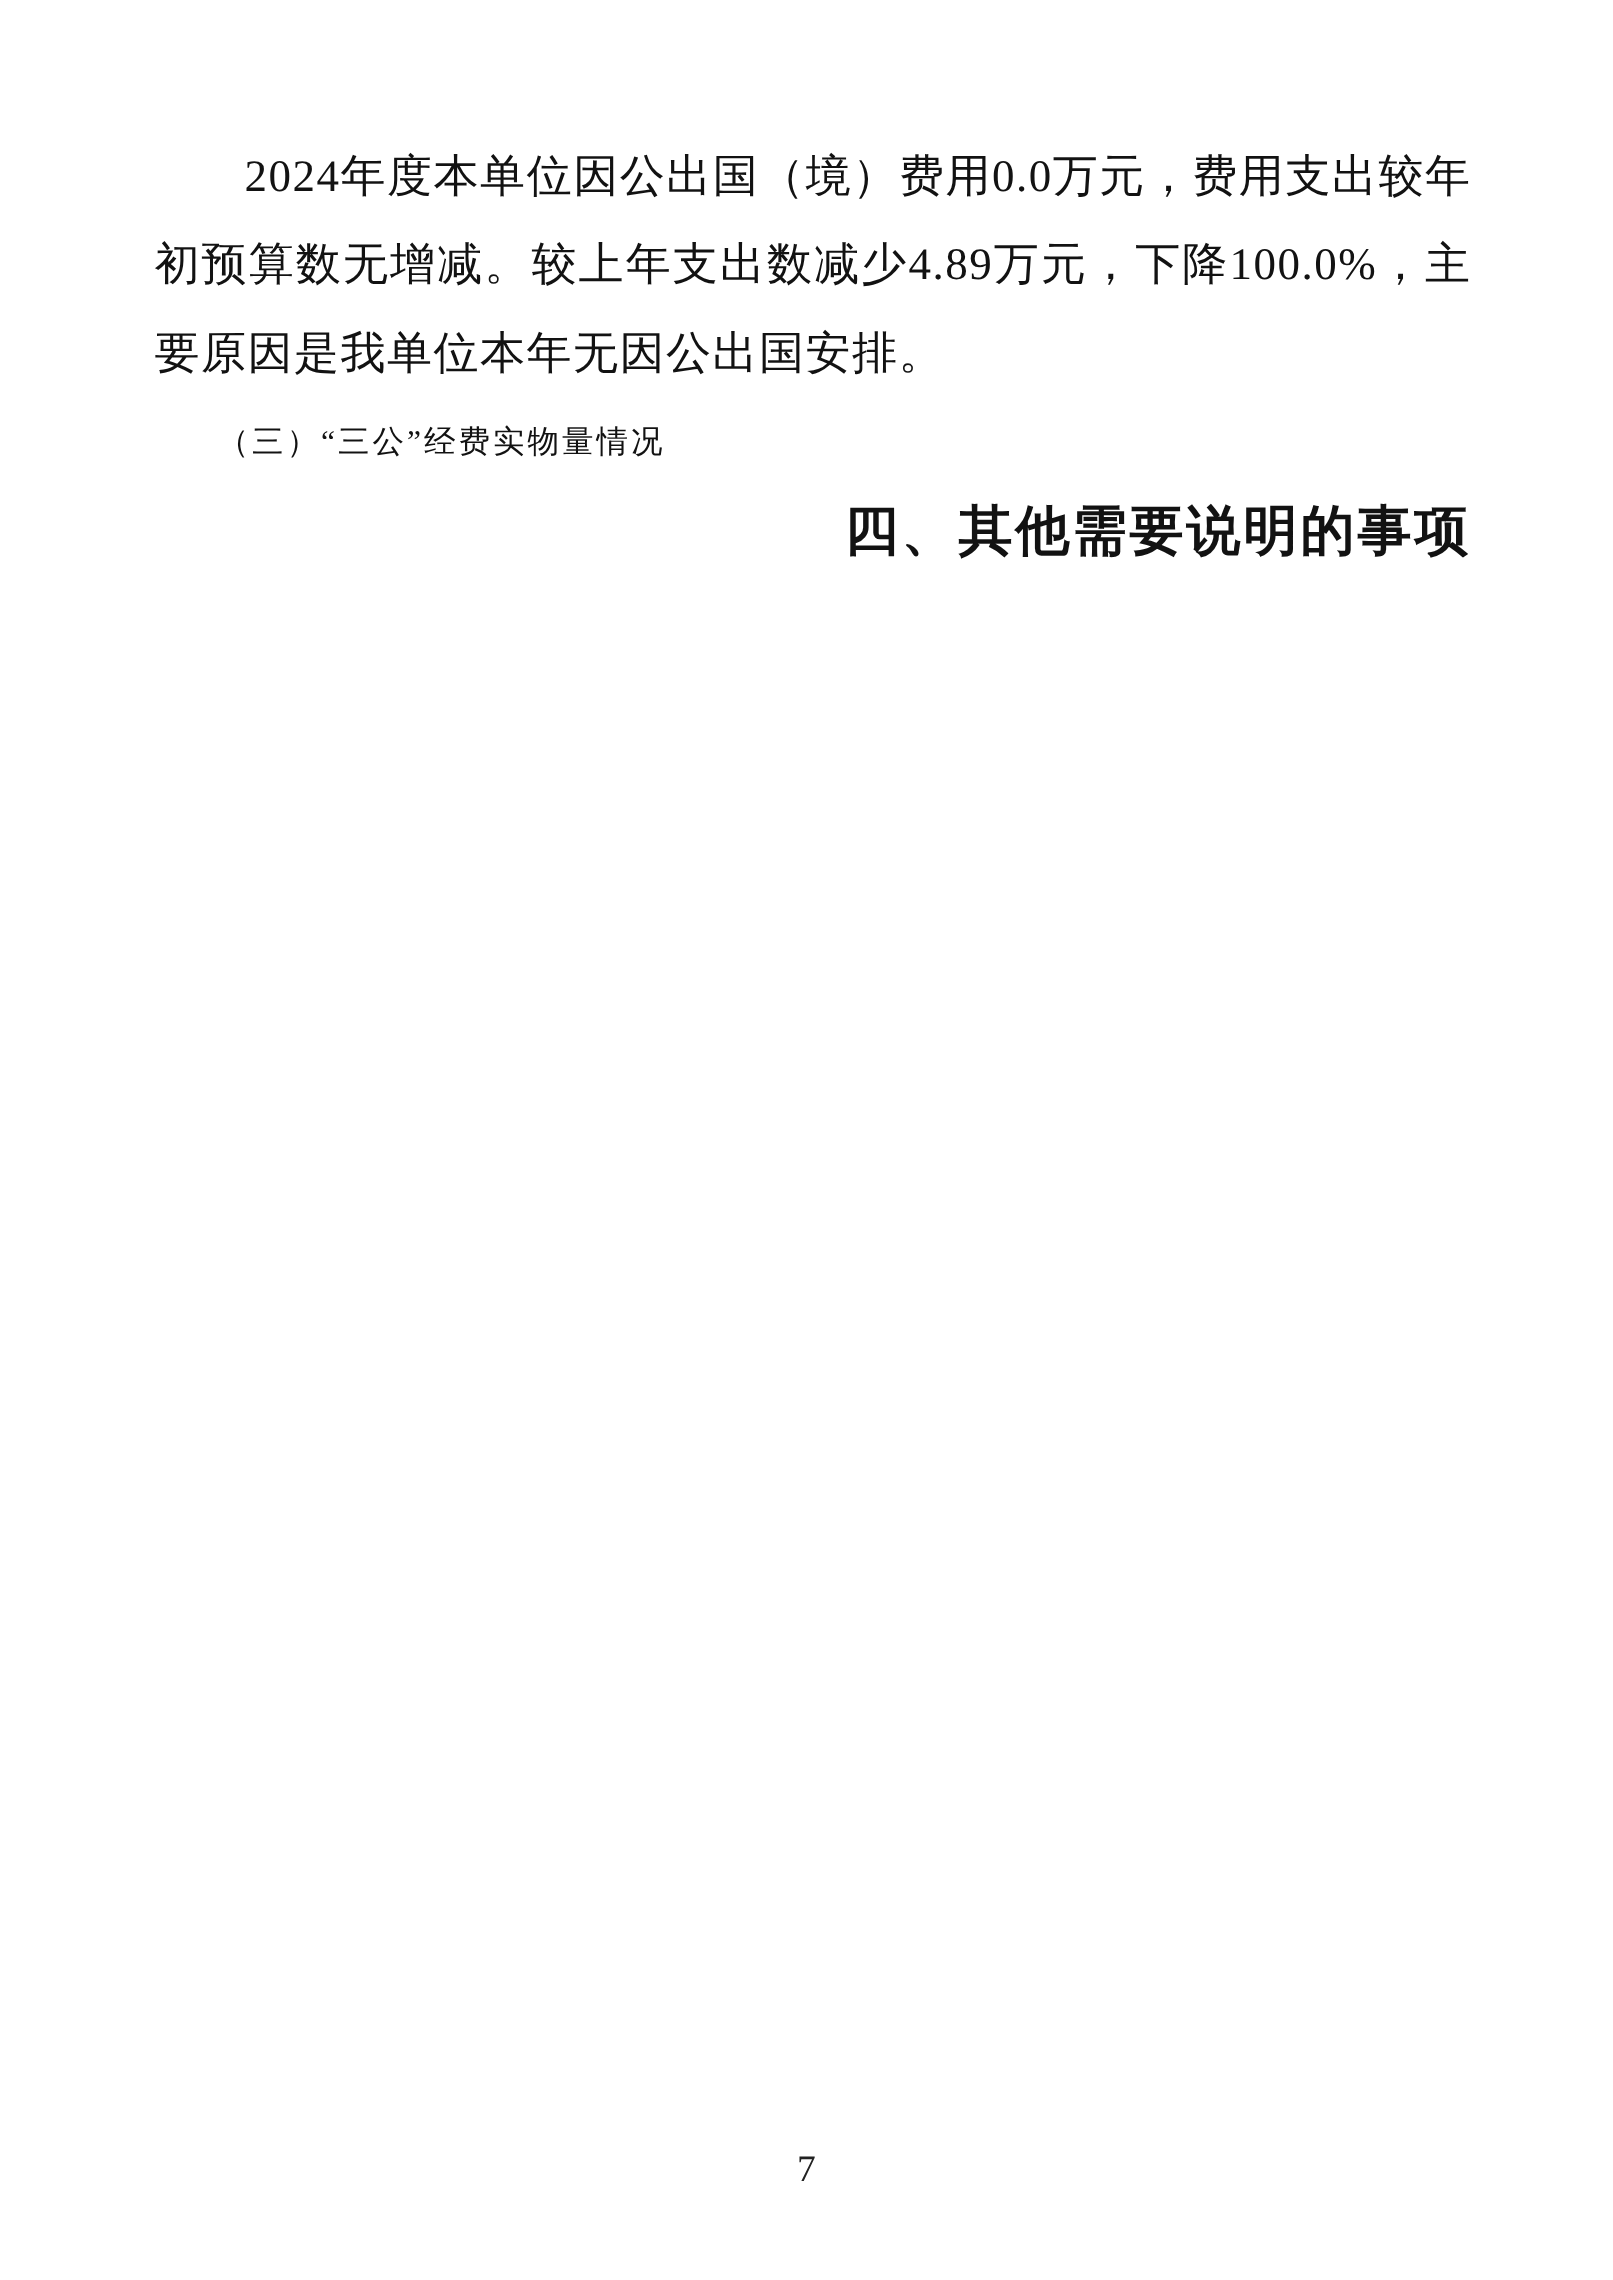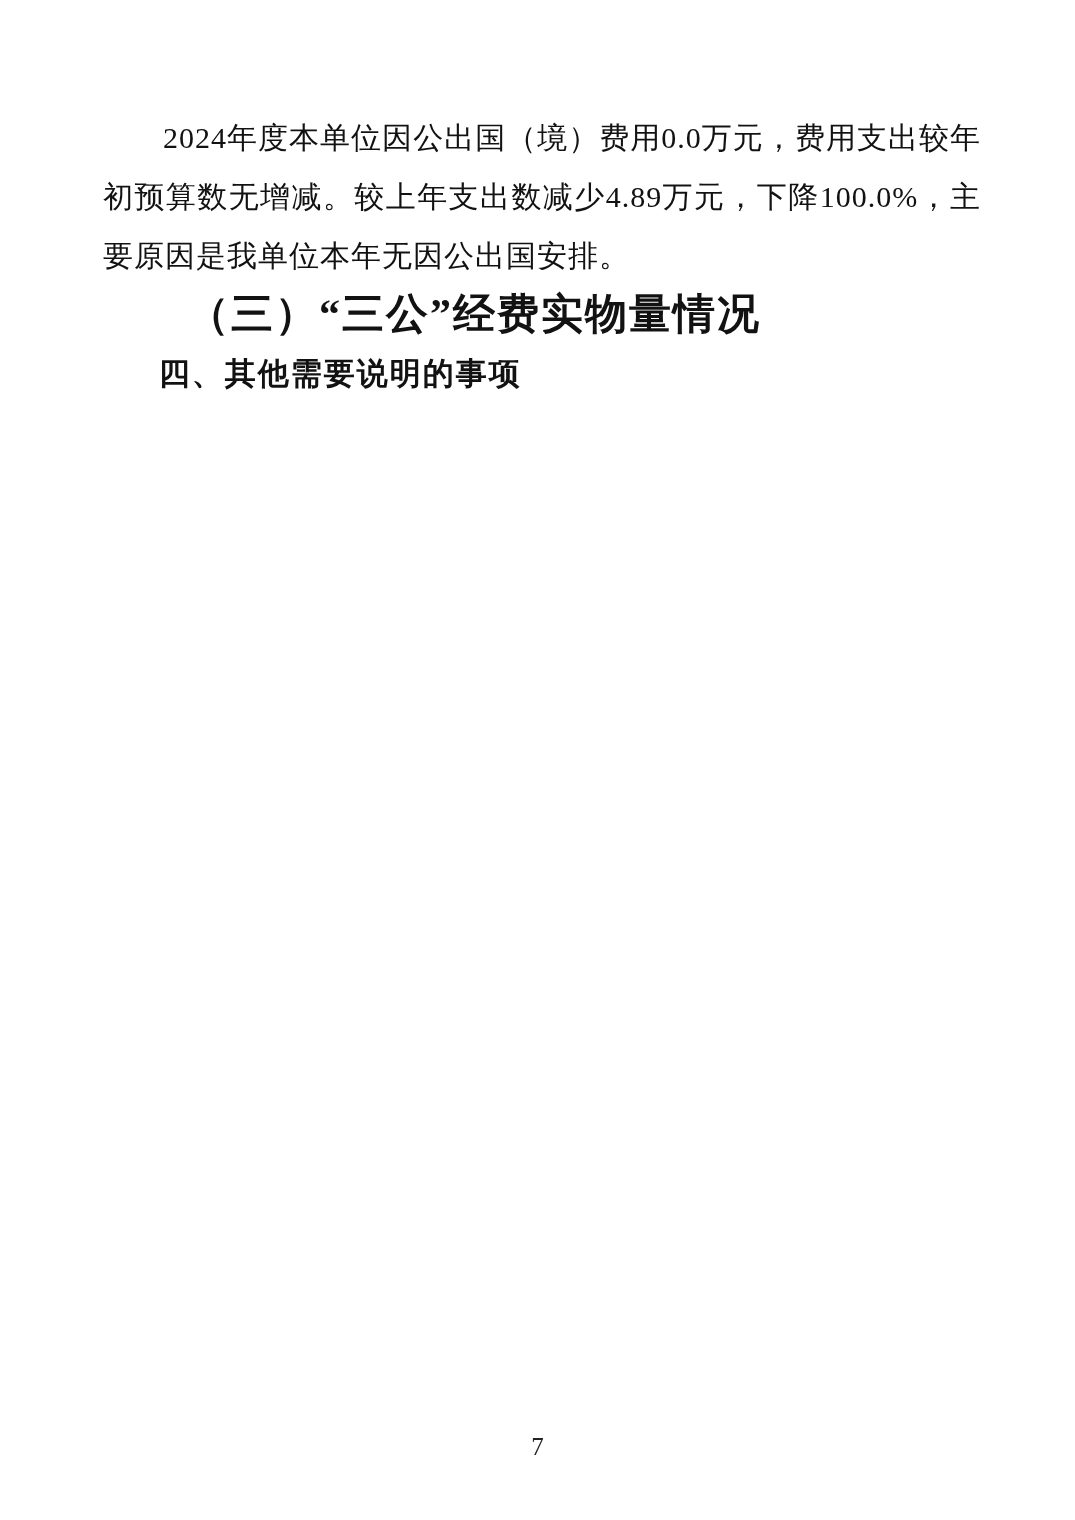--- a/index.html
+++ b/index.html
@@ -12,51 +12,52 @@
     width: 1075px;
     height: 1520px;
     background: #ffffff;
     overflow: hidden;
     color: #121212;
     font-family: "Liberation Serif", "DejaVu Serif", serif;
   }
   .content {
     position: absolute;
     left: 103px;
-    top: 108px;
+    top: 88px;
     width: 878px;
   }
   .body-para {
     margin: 0;
     font-size: 30px;
     line-height: 59px;
     letter-spacing: 1px;
     text-align: justify;
     text-align-last: left;
     text-indent: 2em;
     font-family: "Liberation Serif", "DejaVu Serif", serif;
     font-weight: 400;
   }
   .heading-kai {
     margin: 0;
-    font-size: 42px;
+    font-size: 21px;
     line-height: 59px;
     letter-spacing: 2px;
     text-indent: 2em;
-    font-weight: 700;
+    font-weight: 400;
     font-family: "Liberation Serif", "DejaVu Serif", serif;
   }
   .heading-hei {
     margin: 0;
-    font-size: 31px;
+    font-size: 36px;
     line-height: 59px;
     letter-spacing: 2px;
     text-indent: 1.8em;
     font-weight: 700;
     font-family: "Liberation Sans", "DejaVu Sans", sans-serif;
+    text-align: right;
   }
   .page-number {
     position: absolute;
     left: 0;
     right: 0;
     top: 1432px;
     text-align: center;
     font-size: 25px;
     line-height: 30px;
     color: #222222;

